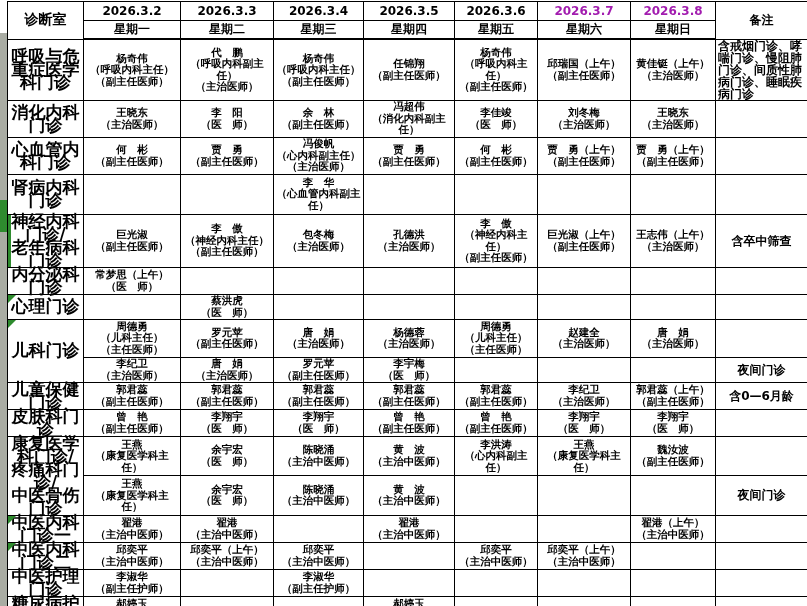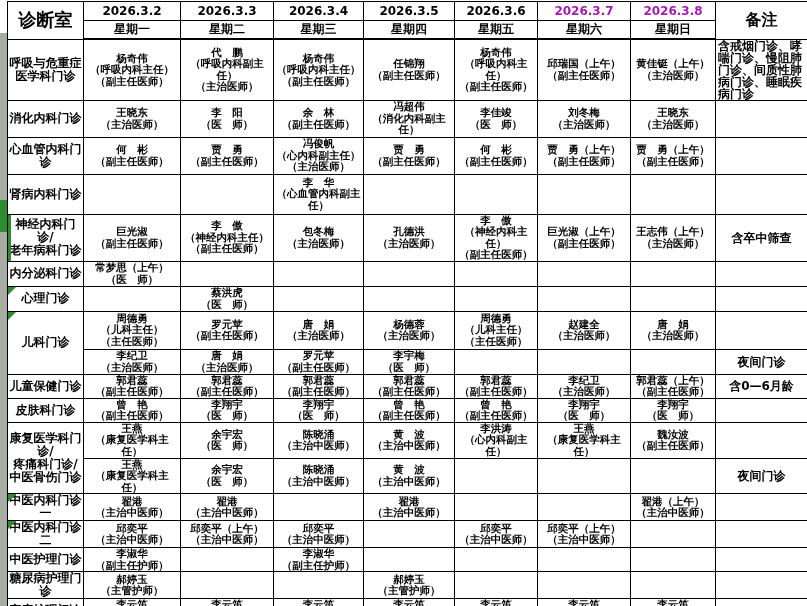--- a/index.html
+++ b/index.html
@@ -9,27 +9,27 @@
   .gutter { position: absolute; left: 0; top: 33px; width: 7px; height: 573px;
             background: #a9aca3; }
   .gutter-green { position: absolute; left: 0; top: 200px; width: 7px; height: 32px;
                   background: #2e8b2e; }
 
   table.sched { position: absolute; left: 7px; top: 1px; width: 800px;
                 border-collapse: collapse; table-layout: fixed; }
   td, th { border: 1px solid #000; text-align: center; vertical-align: middle;
            font-weight: bold; padding: 0 1px; position: relative; }
 
-  th.room  { font-size: 18px; }
+  th.room  { font-size: 14px; }
   th.date  { font-size: 12px; height: 19px; }
   th.wday  { font-size: 12px; height: 14px; border-bottom-width: 2px; margin-top: 16px; }
-  th.rmkh  { font-size: 16px; }
+  th.rmkh  { font-size: 12px; }
   th.red   { color: #a21caf; }
 
-  td.dept  { font-size: 12px; line-height: 13px; white-space: pre-line; }
+  td.dept  { font-size: 17px; line-height: 13px; white-space: pre-line; }
   td.cell  { font-size: 10.5px; line-height: 11.5px; white-space: pre-line; }
   td.rmk   { font-size: 12px; line-height: 12px; }
   td.rmk.long { text-align: left; padding: 0 2px; }
 
   .corner-marker { position: absolute; top: 0; left: 0; width: 0; height: 0;
                    border: 4px solid transparent; border-top-color: #2e8b2e;
                    border-left-color: #2e8b2e; }
   .bar-marker { position: absolute; top: 0; left: 0; bottom: 0; width: 3px;
                 background: #2e8b2e; }
 </style>

